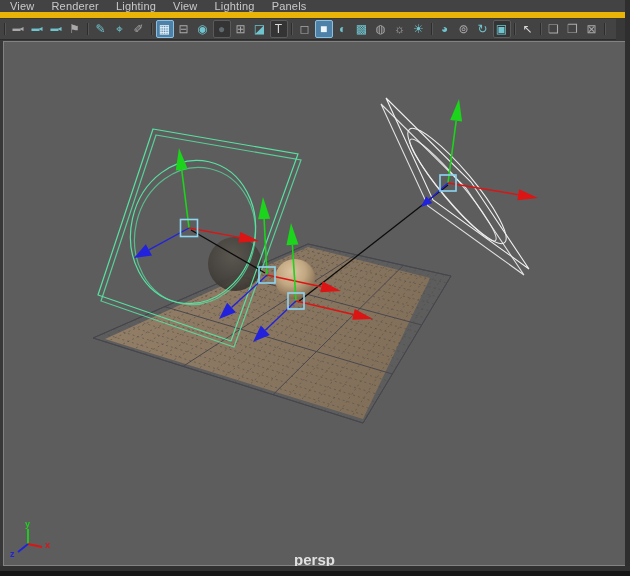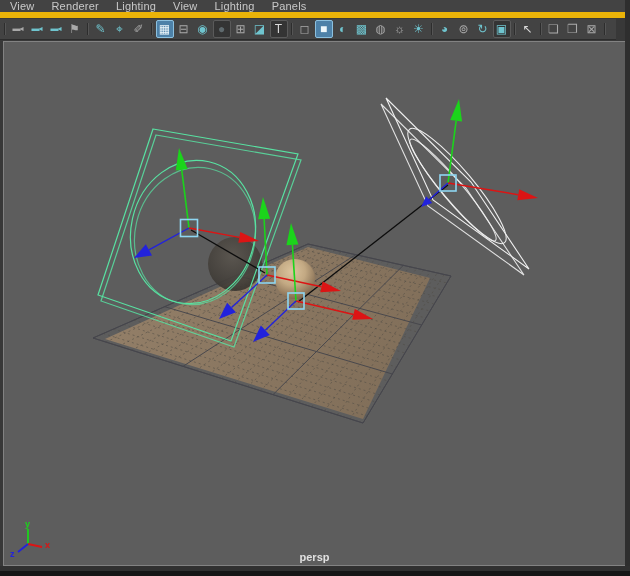--- a/index.html
+++ b/index.html
@@ -22,21 +22,21 @@
   .s-active{background:#4d81a8;border-color:#8cc0de;color:#ecf6fa;}
   .s-framed{background:#343434;border-color:#5a5a5a;}
   .tsep{width:7px;height:18px;position:relative;flex:none;}
   .tsep::before{content:"";position:absolute;left:3px;top:3px;bottom:3px;width:1px;background:#2d2d2d;}
   .tsep::after{content:"";position:absolute;left:4px;top:3px;bottom:3px;width:1px;background:#555;}
   
   .viewport{position:absolute;left:3px;top:41px;width:621px;height:523px;
             background:var(--bg,#5d5d5d);border:1px solid #828282;box-sizing:content-box;}
   .viewport svg{position:absolute;left:0;top:0;}
   .persp-label{position:absolute;left:50%;top:509px;transform:translateX(-50%);
-               font-size:11px;font-weight:bold;color:#e0e0e0;}
+               font-size:15px;font-weight:bold;color:#e0e0e0;}
   
   .strip{position:absolute;}
   .strip-right-panel{right:0;top:0;width:5px;height:576px;background:#2e2e2e;}
   .strip-bottom{left:0;right:0;top:566px;height:10px;background:#303030;}
   .strip-bottom2{left:0;right:0;top:571px;height:5px;background:#161616;}
 </style>
 </head>
 <body>
 
 <div class="window">

